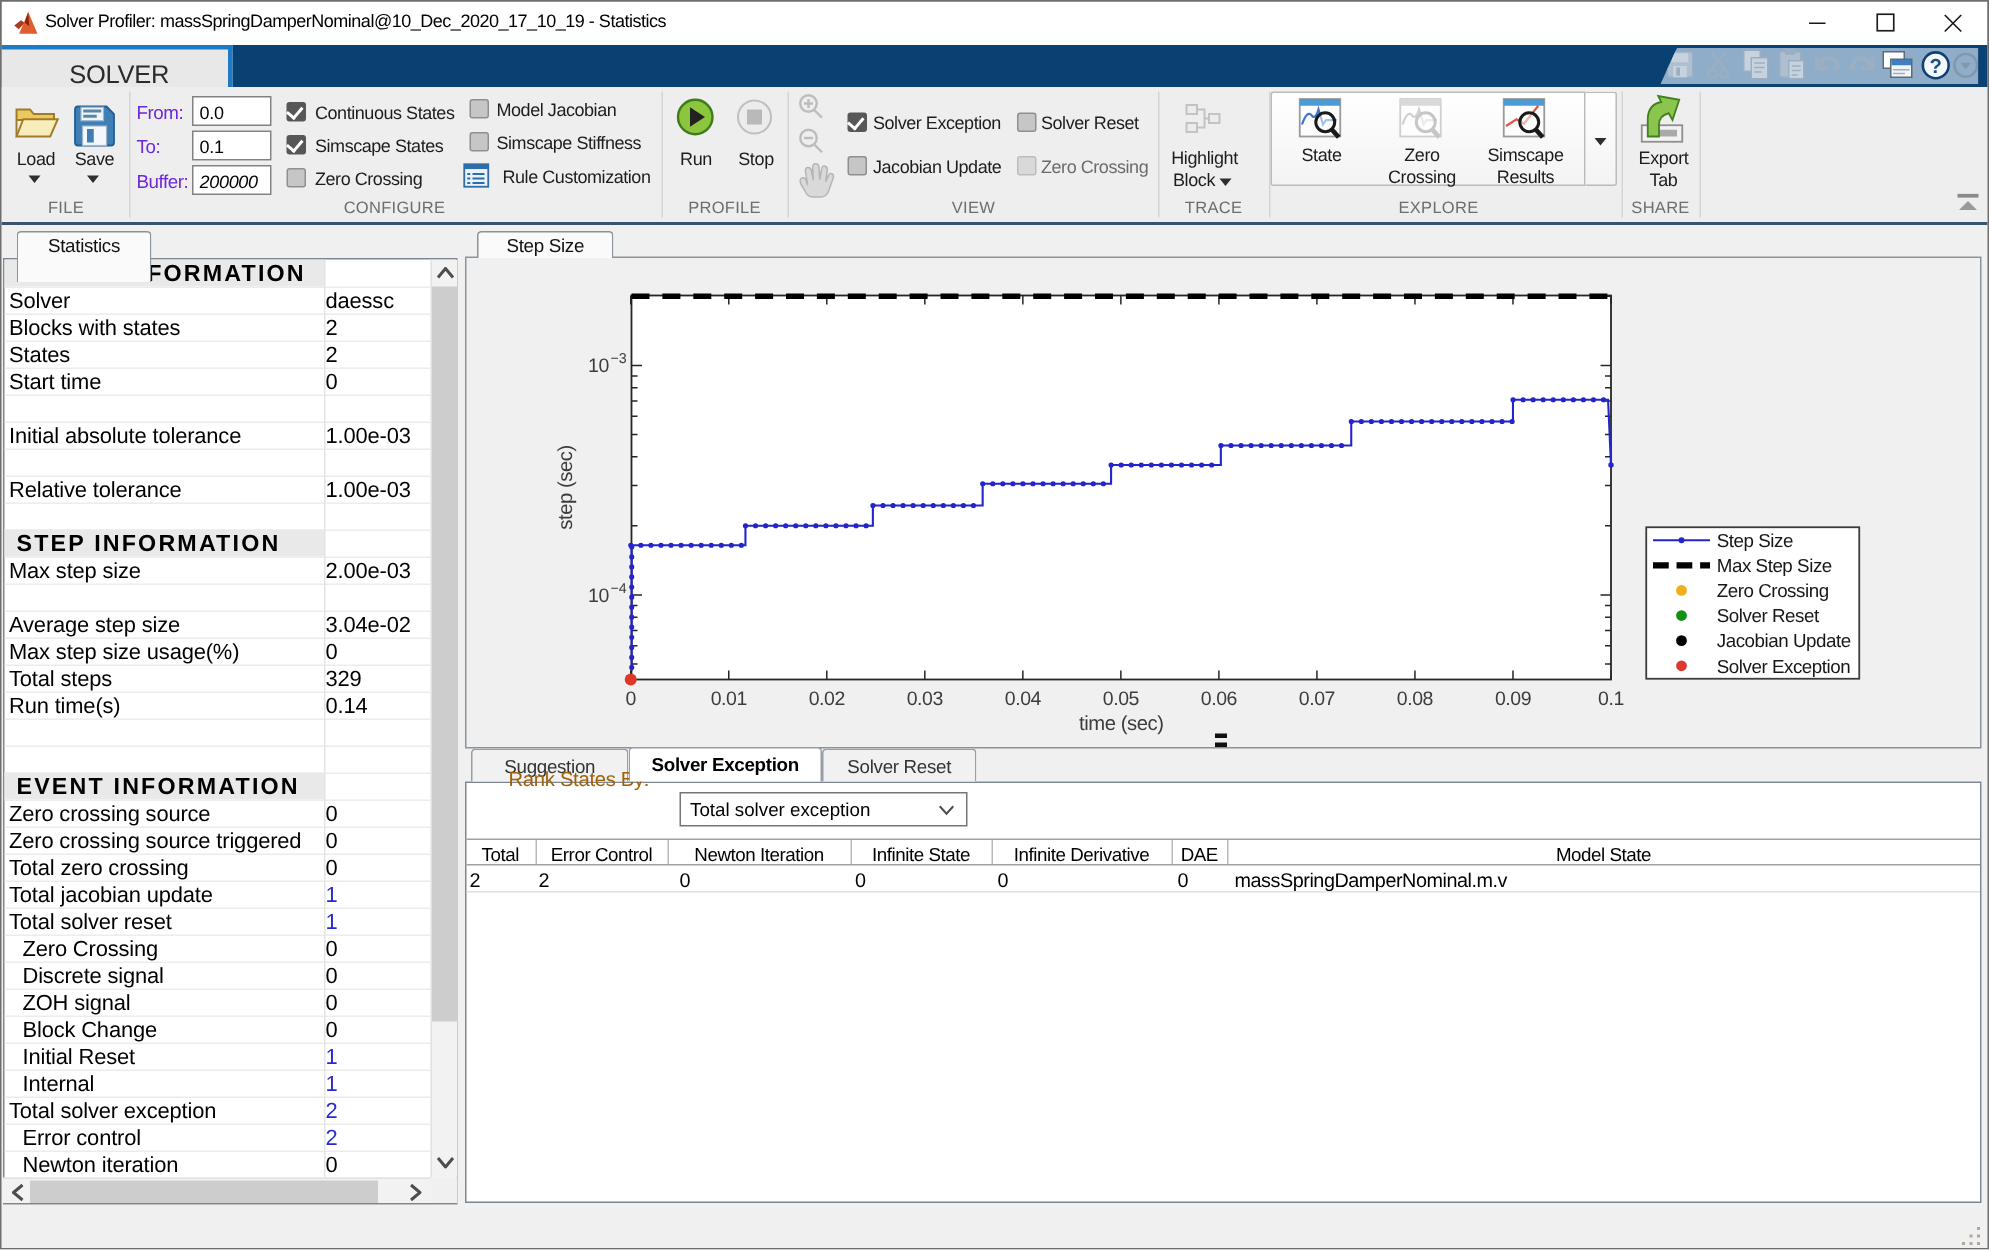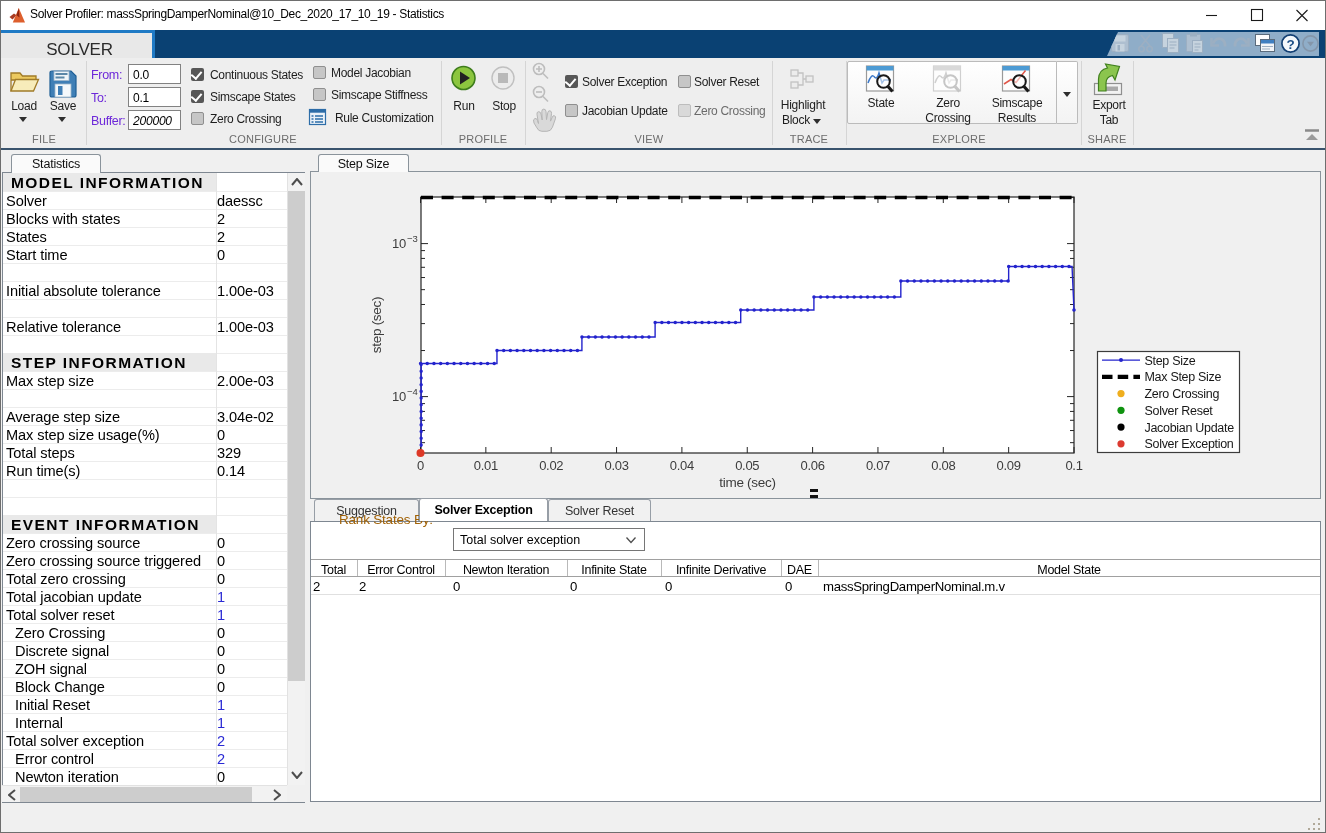--- a/index.html
+++ b/index.html
@@ -245,21 +245,21 @@
     <path d="M 1024 28.5 L 1028.5 33.5" stroke="#1a1a1a" stroke-width="3.2"></path>
     <g transform="translate(1094,5)">
     <rect x="0.5" y="20.5" width="27" height="11" fill="#f2f2f2" stroke="#8f8f8f" stroke-width="1.2"></rect>
     <rect x="4" y="23.5" width="20" height="4.5" fill="#a9a9a9"></rect>
     <path d="M4.5 28 L4.5 16 Q5 6.5 13.5 5 L11.5 1 L25.5 3.5 L21 17 L18.5 12.5 Q12 14 12 20 L12 28 Z" fill="#8bc54e" stroke="#41801e" stroke-width="1.2"></path>
   </g>
     <path d="M1305 72.5 h14" stroke="#8a8a8a" stroke-width="2.5" fill="none"></path>
       <path d="M1312 76 l6 6 h-12 Z" fill="#9a9a9a"></path>
   </svg>
 
-<div class="abs ptab" style="left:11px;top:154px;width:90px;height:19px;padding-top:2px;z-index:4">Statistics</div>
+<div class="abs ptab" style="left:11px;top:154px;width:90px;height:34px;padding-top:2px;z-index:4">Statistics</div>
 <div class="abs" id="leftpanel"></div>
 <div class="abs" id="statsrows" style="left:2px;top:173px;width:303px;height:629px;overflow:hidden">
     <div class="srow shead" style="top:0px;width:213px">
       <span class="lab">MODEL INFORMATION</span>
     </div>
     <div class="sline" style="top:18px"></div>
     <div class="srow" style="top:18px">
       <span class="lab">Solver</span>
       <span class="val">daessc</span>
     </div>

